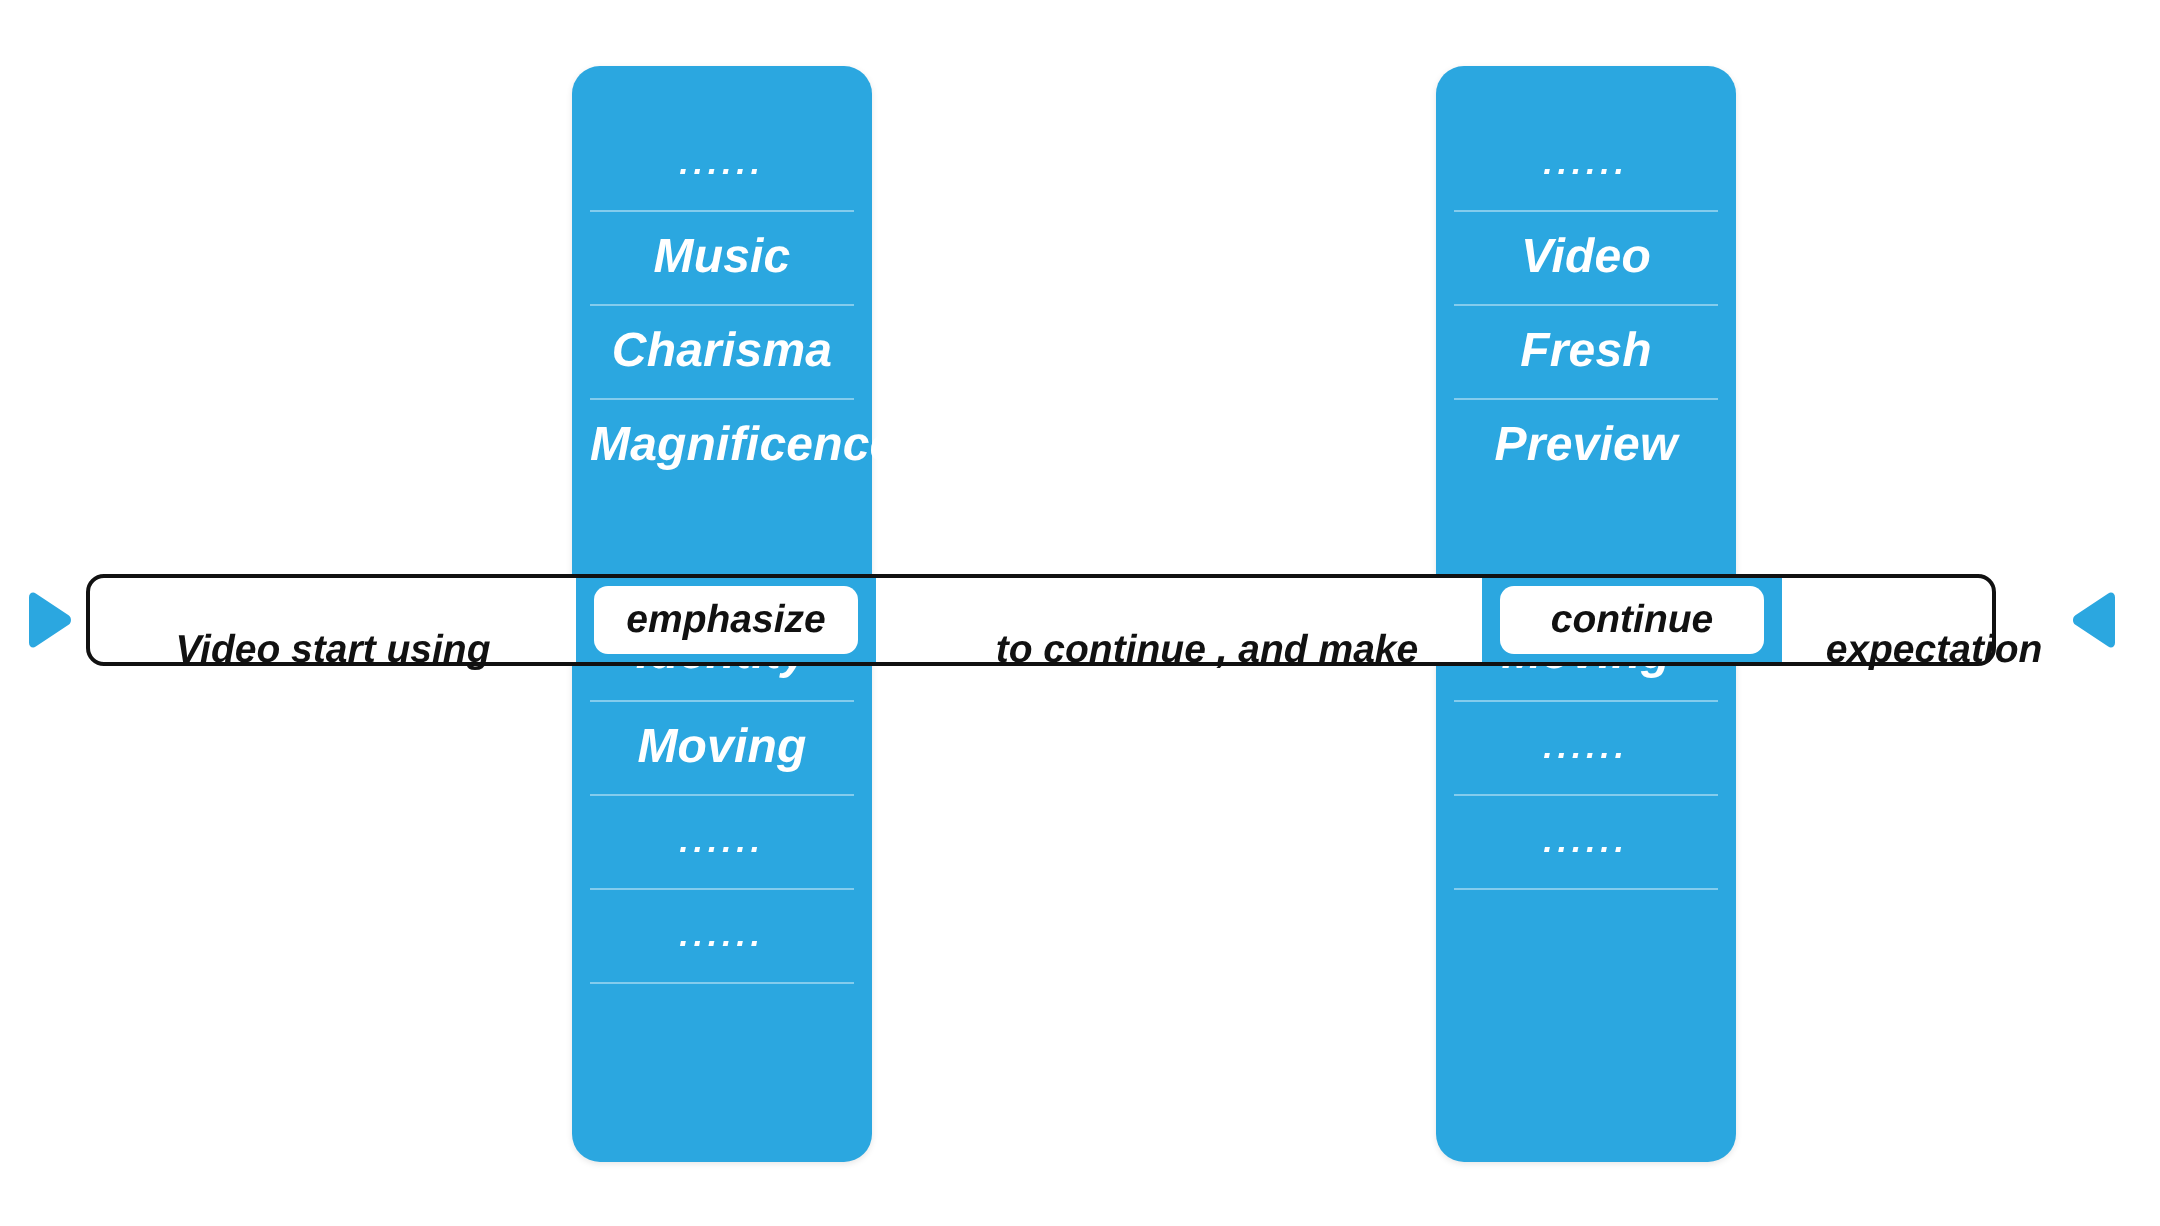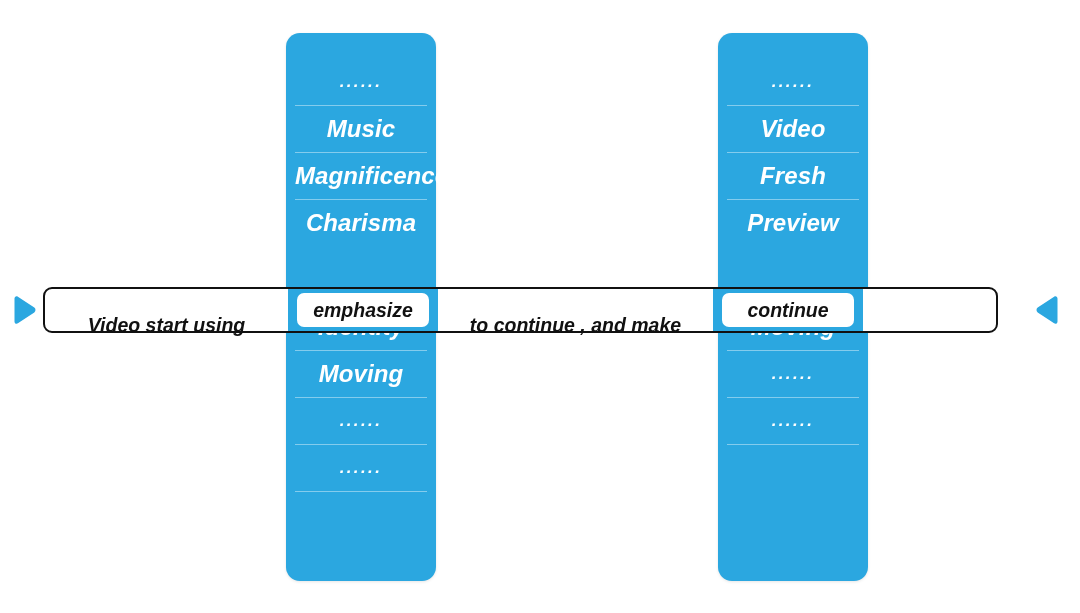--- a/index.html
+++ b/index.html
@@ -95,21 +95,21 @@
     font-style: italic;
     font-weight: bold;
     font-size: 19.5px;
     white-space: nowrap;
     text-align: center;
     flex: 0 0 auto;
     line-height: 1;
     margin-top: 32px;
   }
   #seg-0 { width: 243px; }
-  #seg-1 { width: 275px; }
+  #seg-1 { width: 275px; padding-left: 28px; }
   #seg-2 { width: 152px; }
 
   
   .slot {
     flex: 0 0 auto;
     width: 150px;
     height: 100%;
     background: #2BA7E0;
     box-sizing: border-box;
     display: flex;
@@ -147,22 +147,22 @@
 </head>
 <body>
 
 <div id="stage">
 
   <div class="dropdown-panel" id="panel-left">
 
     <div class="panel-top">
       <div class="opt ellipsis no-rule">......</div>
       <div class="opt">Music</div>
+      <div class="opt">Charisma</div>
       <div class="opt">Magnificence</div>
-      <div class="opt">Charisma</div>
     </div>
 
     <div class="panel-gap"></div>
 
     <div class="panel-bottom">
       <div class="opt no-rule">Identity</div>
       <div class="opt">Moving</div>
       <div class="opt ellipsis">......</div>
       <div class="opt ellipsis">......</div>
       <div class="opt no-rule" style="height:0;border-top:1.5px solid rgba(255,255,255,0.42);"></div>
@@ -199,20 +199,21 @@
     <div class="slot">
       <div class="chip">emphasize</div>
     </div>
 
     <div class="seg" id="seg-1">to continue , and make</div>
 
     <div class="slot">
       <div class="chip">continue</div>
     </div>
 
+    <div class="seg" id="seg-2">expectation</div>
   </div>
 
   <div class="nav-arrow" id="arrow-prev">
     <svg width="34" height="34" viewBox="0 0 34 34" aria-hidden="true">
       <path d="M8.5 5.6 C8.5 3.6 10.3 2.6 11.9 3.7 L28.3 14.6
                C29.9 15.7 29.9 18.3 28.3 19.4 L11.9 30.3
                C10.3 31.4 8.5 30.4 8.5 28.4 Z" fill="#2BA7E0"></path>
     </svg>
   </div>
 

